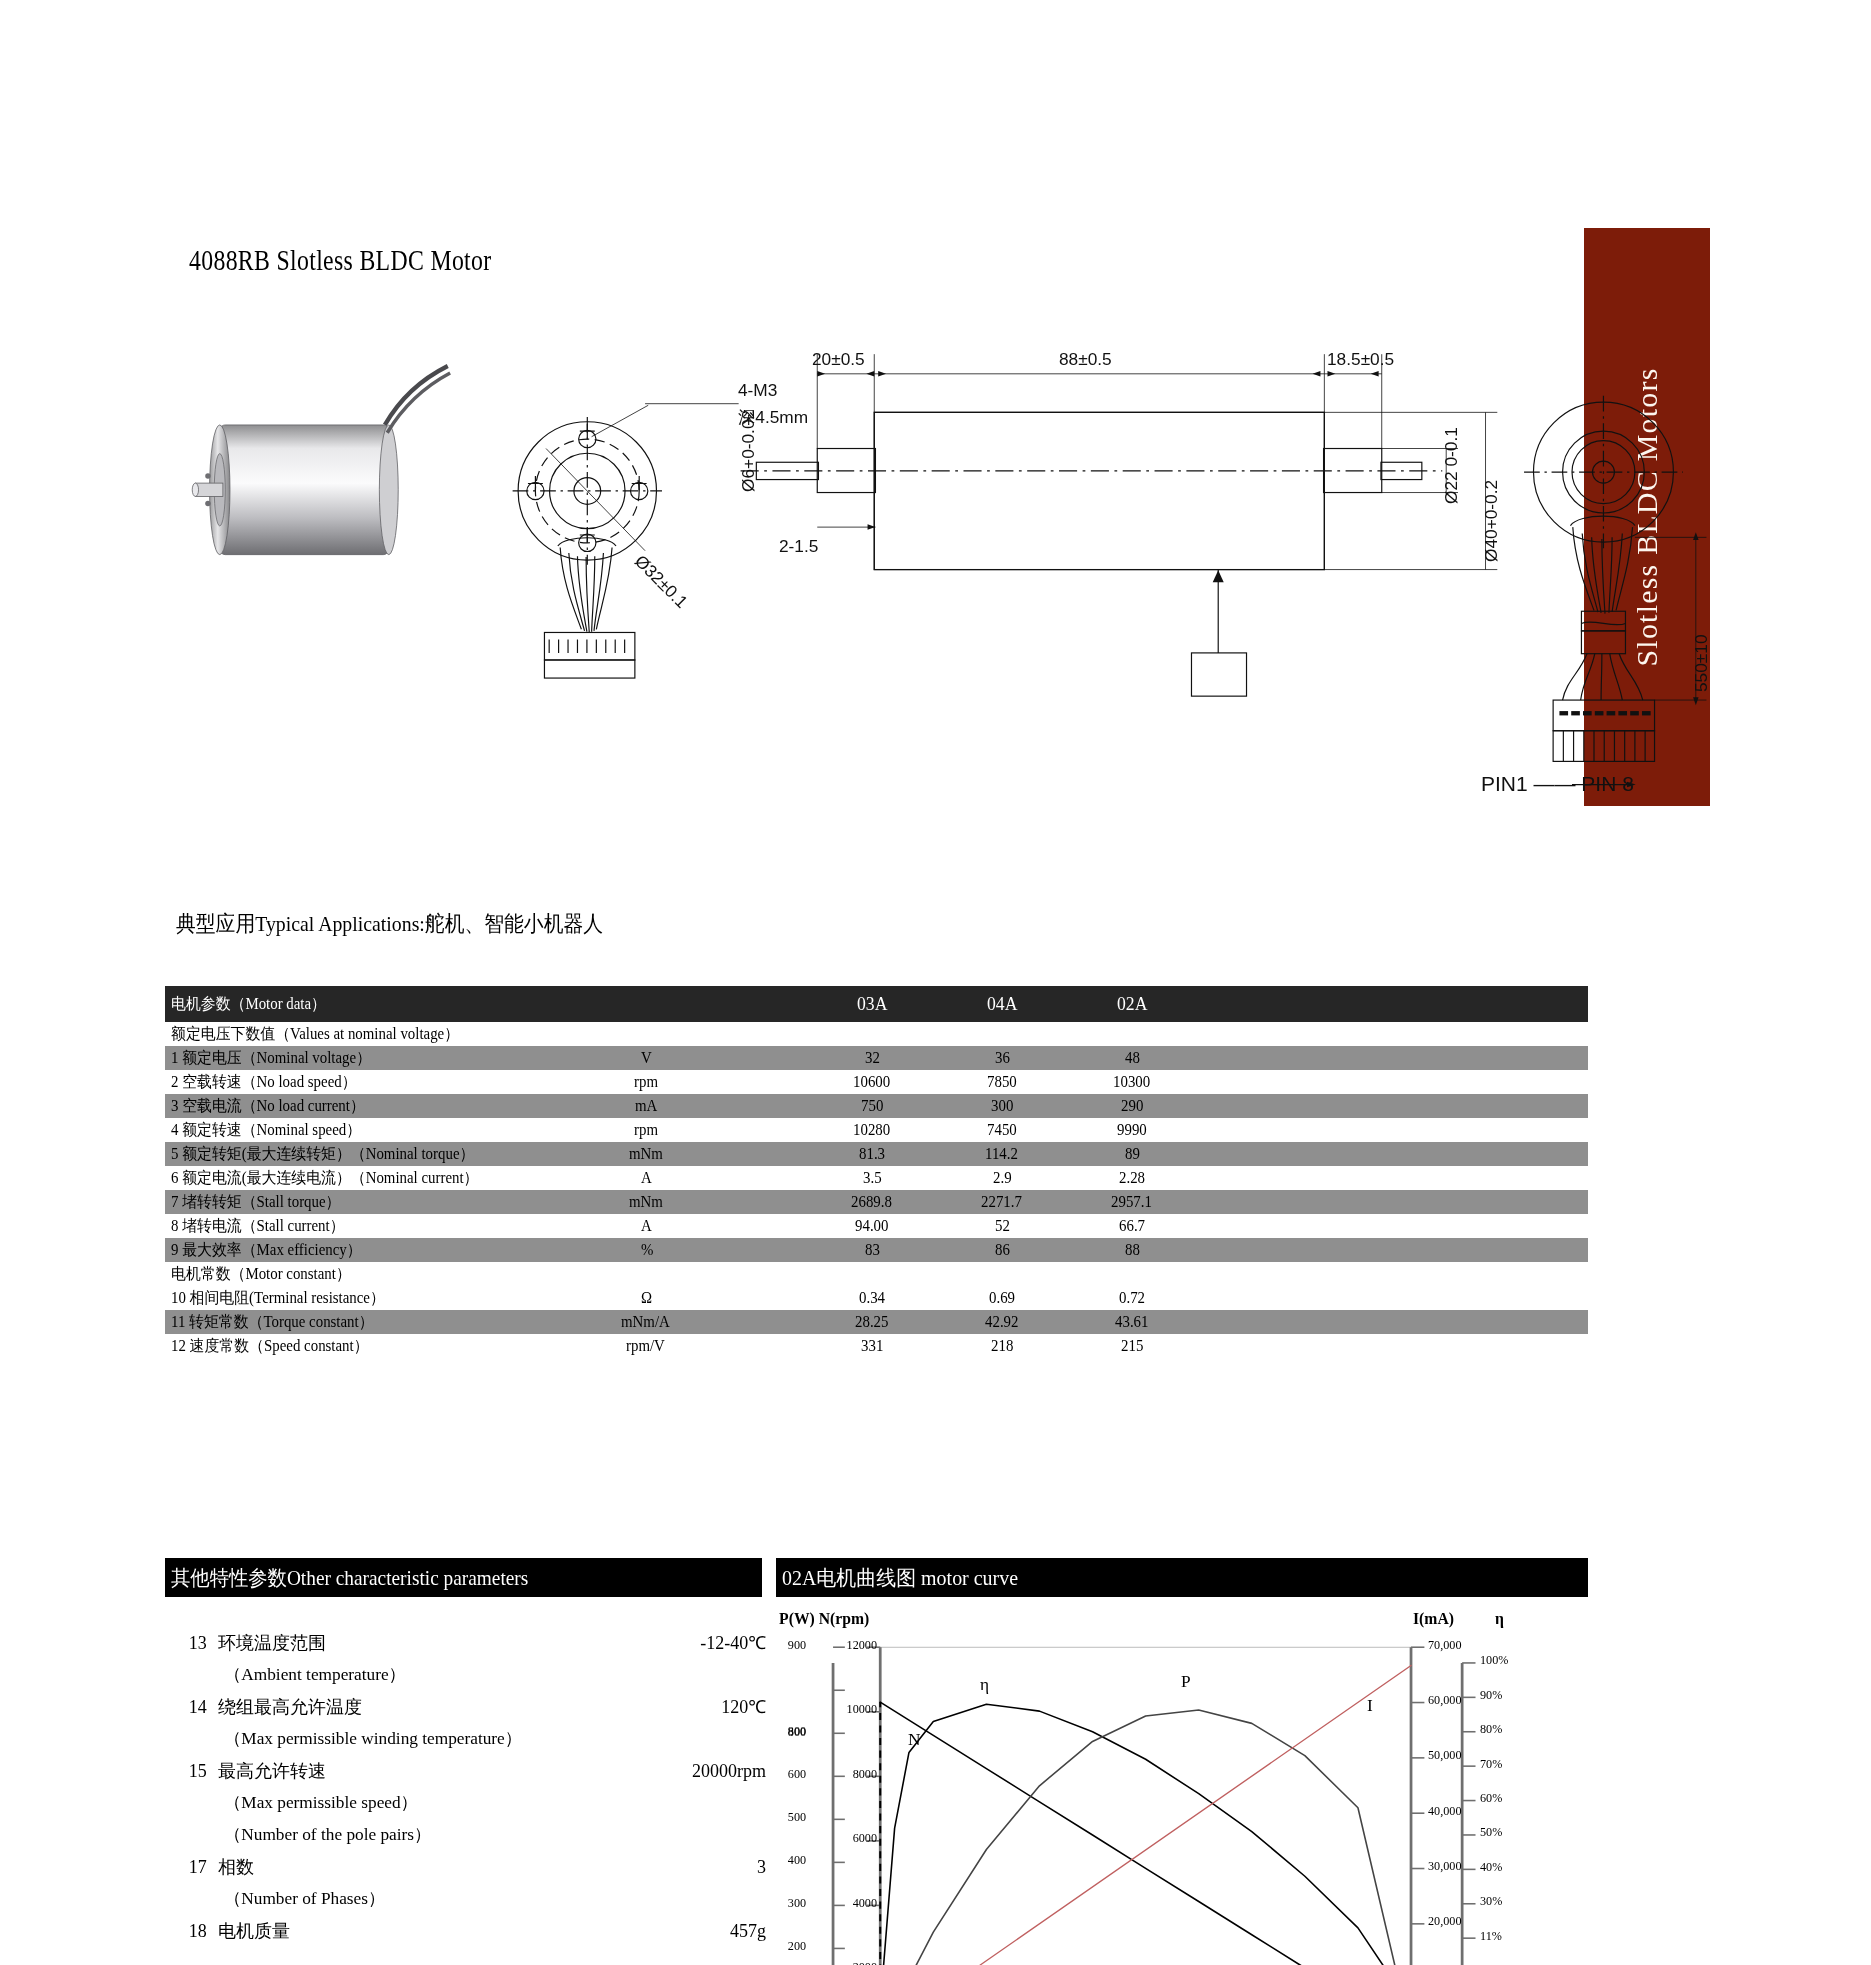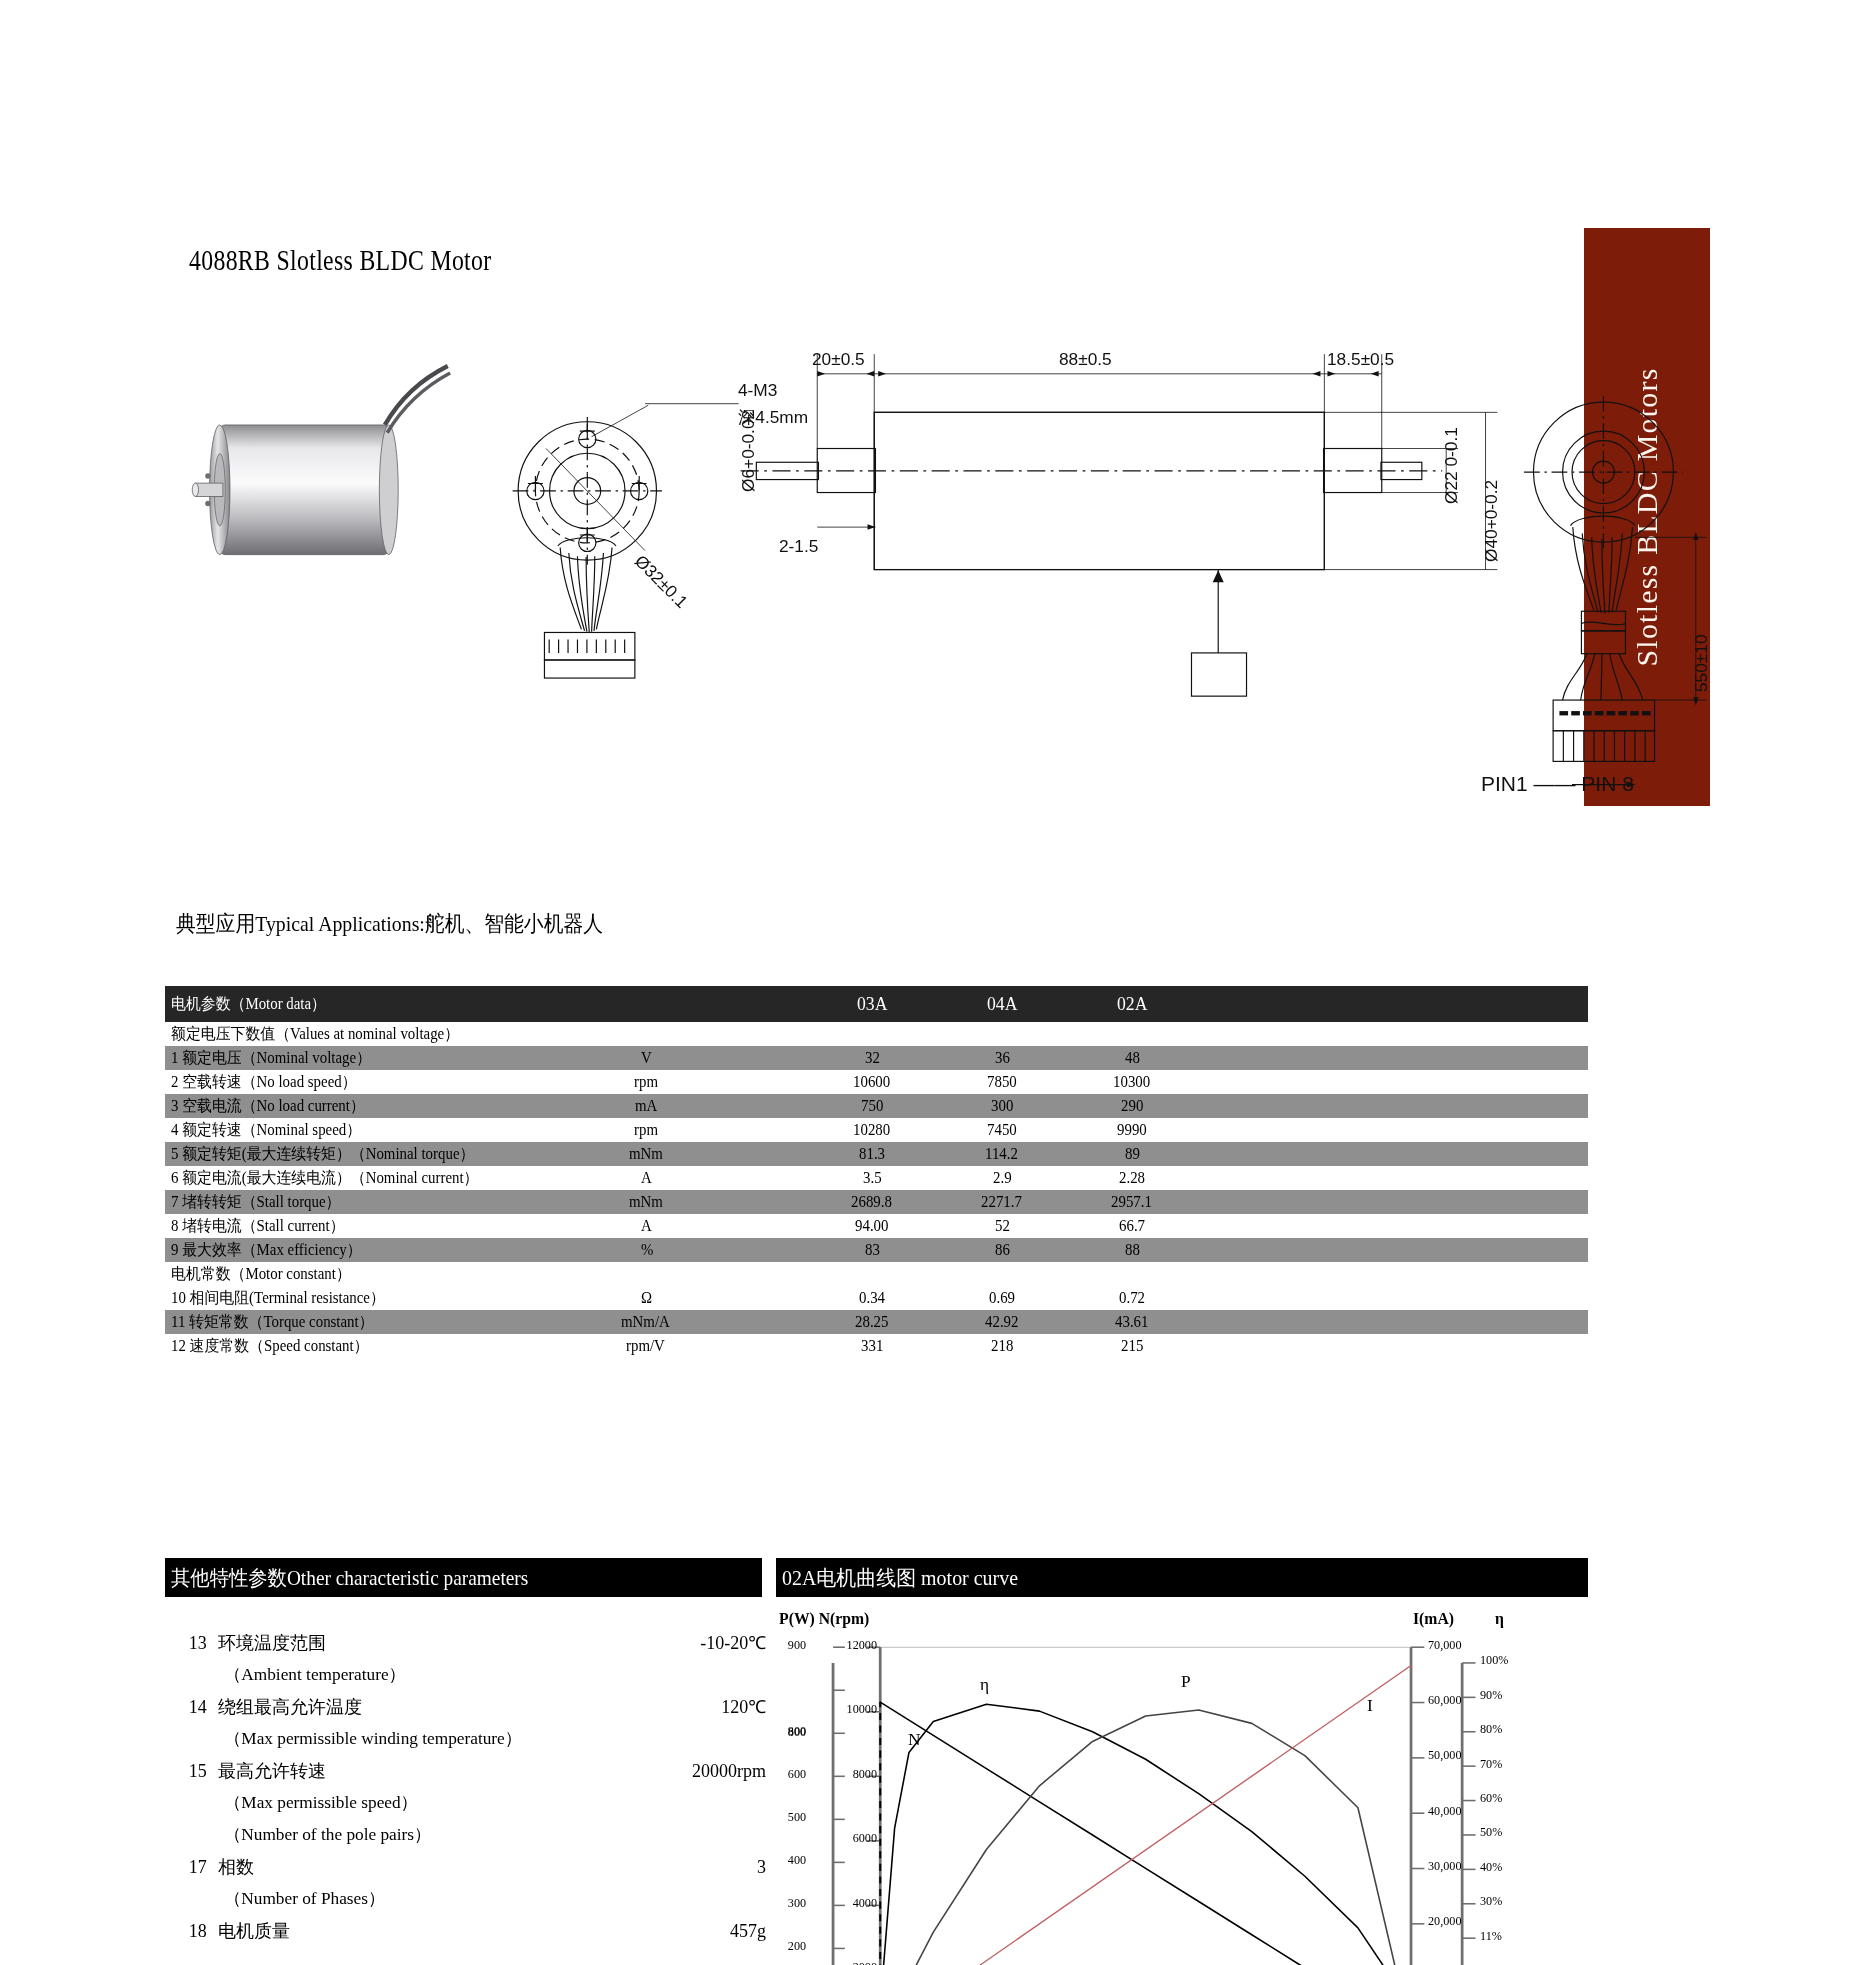--- a/index.html
+++ b/index.html
@@ -422,21 +422,21 @@
       </tbody>
   </table>
 
   <div id="otherhdr">
     <span>其他特性参数Other characteristic parameters</span>
   </div>
   <div id="otherlist">
       <div class="orow">
         <span class="onum">13</span>
         <span class="ocn">环境温度范围</span>
-        <span class="oval">-10-20℃</span>
+        <span class="oval">-12-40℃</span>
       </div>
       <div class="orow">
         <span class="oen">（Ambient temperature）</span>
       </div>
       <div class="orow">
         <span class="onum">14</span>
         <span class="ocn">绕组最高允许温度</span>
         <span class="oval">120℃</span>
       </div>
       <div class="orow">

